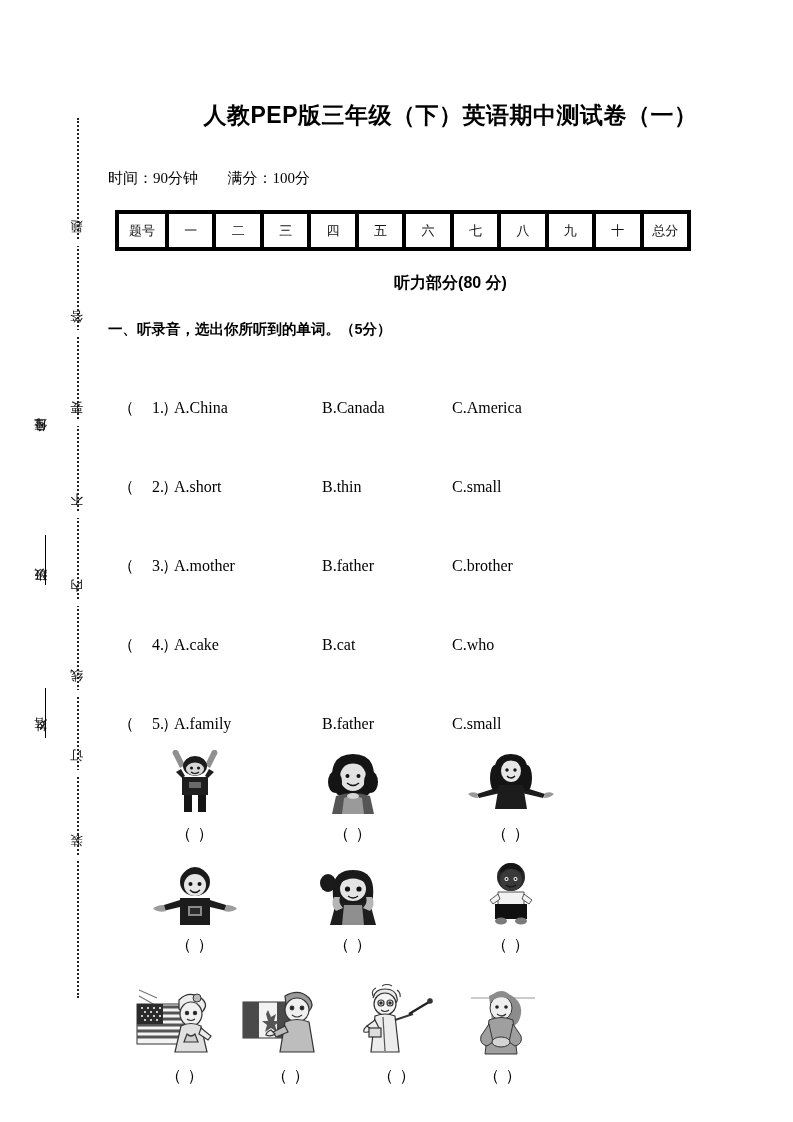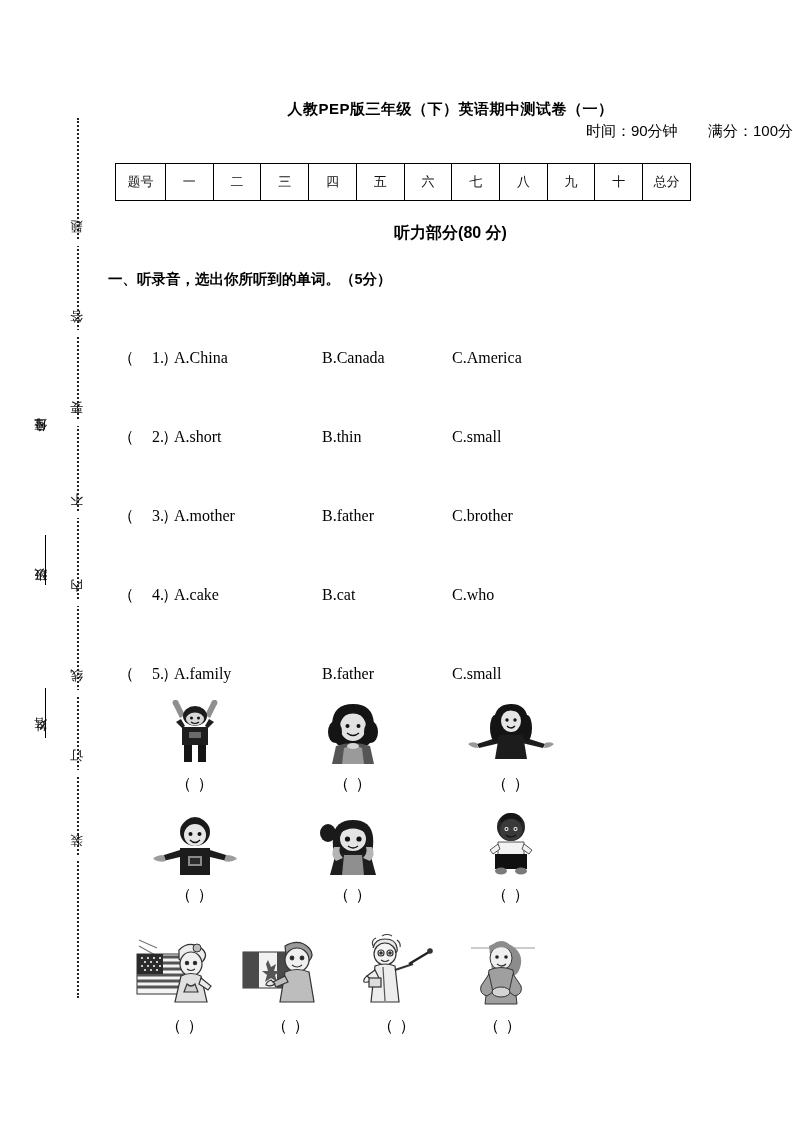--- a/index.html
+++ b/index.html
@@ -63,41 +63,41 @@
     left: 108px;
     top: 0;
     width: 685px;
     height: 1122px;
   }
 
   .paper-title {
     text-align: center;
     font-family: "Liberation Sans", "DejaVu Sans", sans-serif;
     font-weight: bold;
-    font-size: 15px;
+    font-size: 23px;
     letter-spacing: 0.5px;
     margin-top: 100px;
   }
   .paper-sub {
-    text-align: right;
-    font-family: Liberation Sans, sans-serif;
+    text-align: left;
+    font-family: Liberation Serif, serif;
     font-size: 15px;
-    margin-top: 3px;
+    margin-top: 38px;
   }
   .paper-sub .gap { display: inline-block; width: 22px; }
 
   
   .score-table-wrap { margin-top: 22px; padding-left: 7px; }
   table.score-table {
     border-collapse: collapse;
     width: 576px;
     table-layout: fixed;
   }
   table.score-table td {
-    border: 1px solid #000000;
+    border: 4px solid #000000;
     height: 37px;
     text-align: center;
     vertical-align: middle;
     font-family: "Liberation Sans", "DejaVu Sans", sans-serif;
     font-size: 13px;
     color: #111;
   }
   table.score-table td.head-cell { width: 50px; }
 
   

